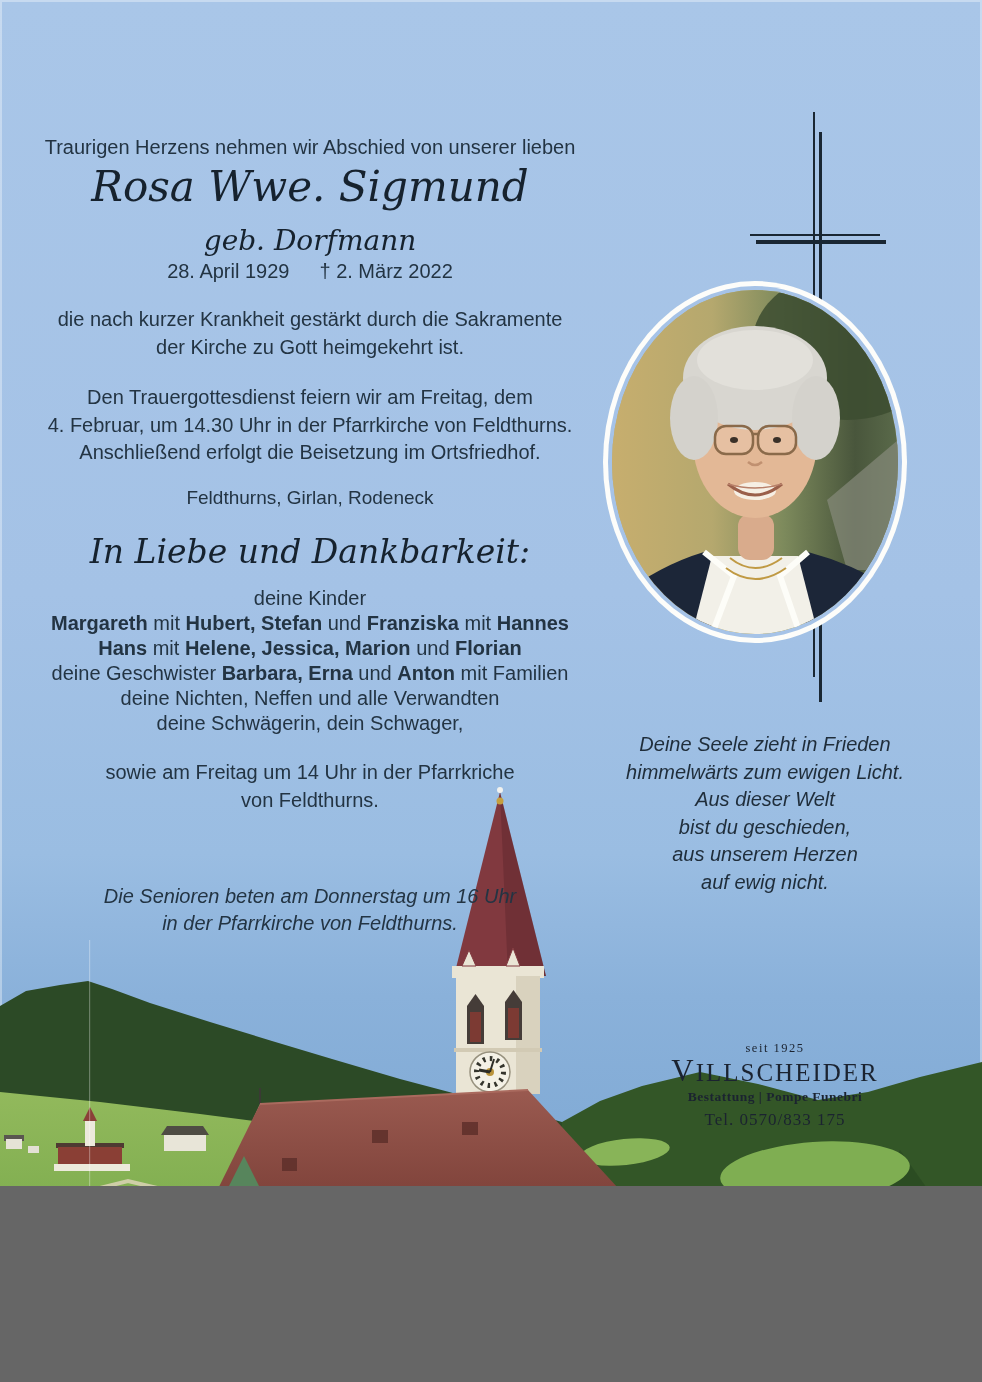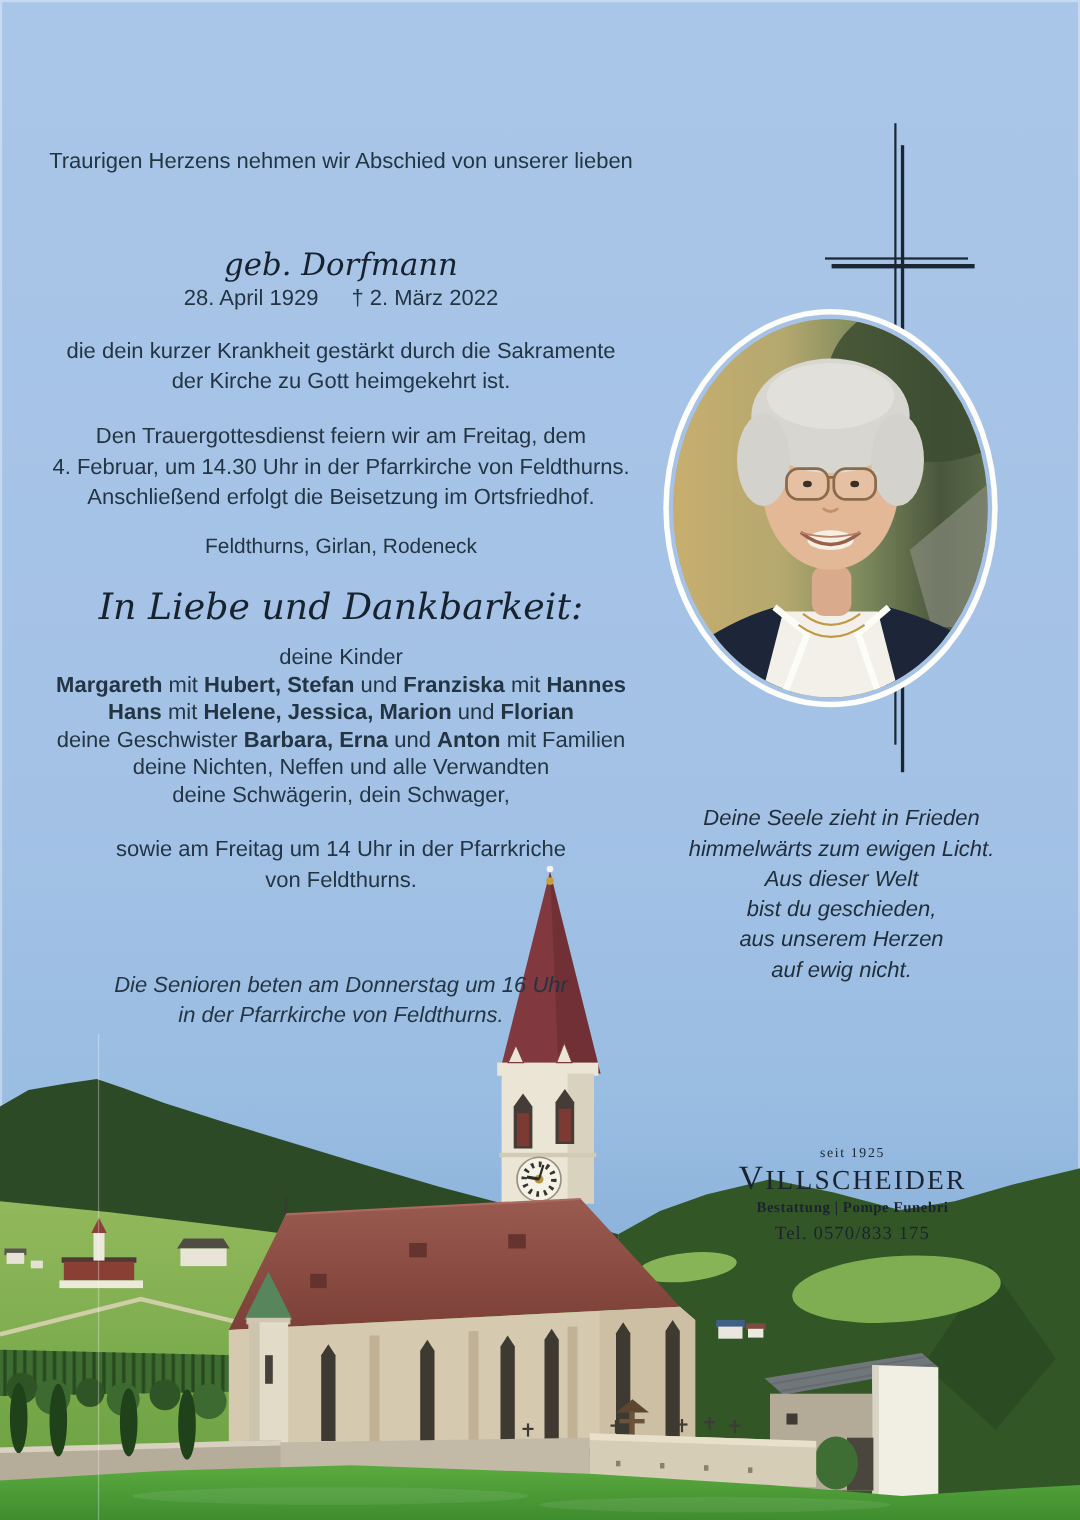--- a/index.html
+++ b/index.html
@@ -1,17 +1,17 @@
 <!DOCTYPE html>
 <html><head>
 <meta charset="utf-8">
 <style>
   html,body{margin:0;padding:0;background:#666;}
   .card{
-    position:relative;width:982px;height:1382px;overflow:hidden;
+    position:relative;width:982px;height:1186px;overflow:hidden;
     background:linear-gradient(180deg,#a9c6e8 0%,#a4c2e6 50%,#9abde2 72%,#8ab1da 84%,#7fa9d4 100%);
     box-shadow:inset 0 0 0 2px rgba(255,255,255,.35);
     font-family:"Liberation Sans",sans-serif;color:#233443;
   }
   .t{position:absolute;text-align:center;}
   .col-l{left:10px;width:600px;}
   .ln{display:block;}
   .script{font-family:"DejaVu Serif",serif;font-style:italic;font-weight:400;color:#16222e;}
   .it{font-style:italic;margin-top:32px;}
   .b{font-weight:bold;}
@@ -256,26 +256,27 @@
       <ellipse cx="122" cy="150" rx="4" ry="3" fill="#3a3028"></ellipse>
       <ellipse cx="165" cy="150" rx="4" ry="3" fill="#3a3028"></ellipse>
       <path d="M136,172 Q143,178 150,172" fill="none" stroke="#c09070" stroke-width="2.5"></path>
       <ellipse cx="143" cy="201" rx="21" ry="9" fill="#f6efe4"></ellipse>
       <path d="M116,194 Q143,216 170,194" fill="none" stroke="#9a5f4a" stroke-width="3"></path>
       <path d="M116,194 Q143,202 170,194" fill="none" stroke="#b8806a" stroke-width="1.5"></path>
     </svg>
   </div>
 
   <div class="t col-l txt" style="top:136px;font-size:20px;">Traurigen Herzens nehmen wir Abschied von unserer lieben</div>
+  <div class="t col-l txt script" style="top:162px;font-size:42px;">Rosa Wwe. Sigmund</div>
   <div class="t col-l txt script" style="top:224px;font-size:28px;">geb. Dorfmann</div>
   <div class="t col-l txt" style="top:260px;font-size:20px;">
     <span style="margin-right:30px;">28. April 1929</span><span>† 2. März 2022</span>
   </div>
   <div class="t col-l txt fs20" style="top:306px;">
-    <span class="ln">die dein kurzer Krankheit gestärkt durch die Sakramente</span>
+    <span class="ln">die nach kurzer Krankheit gestärkt durch die Sakramente</span>
     <span class="ln">der Kirche zu Gott heimgekehrt ist.</span>
   </div>
   <div class="t col-l txt fs20" style="top:384px;">
     <span class="ln">Den Trauergottesdienst feiern wir am Freitag, dem</span>
     <span class="ln">4. Februar, um 14.30 Uhr in der Pfarrkirche von Feldthurns.</span>
     <span class="ln">Anschließend erfolgt die Beisetzung im Ortsfriedhof.</span>
   </div>
   <div class="t col-l txt" style="top:487px;font-size:19px;">Feldthurns, Girlan, Rodeneck</div>
   <div class="t col-l txt script" style="top:532px;font-size:33px;">In Liebe und Dankbarkeit:</div>
 

